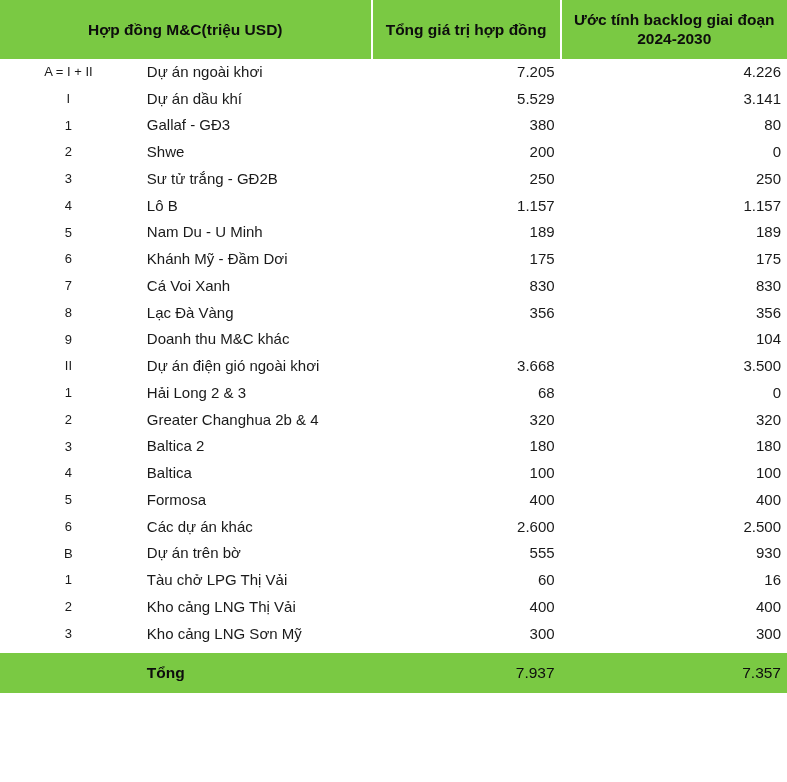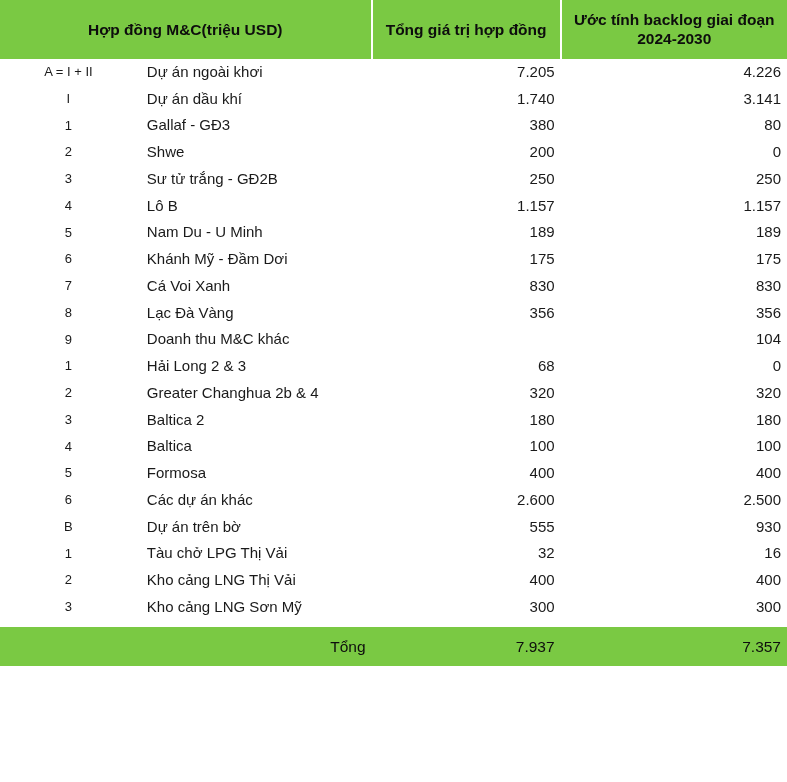--- a/index.html
+++ b/index.html
@@ -74,22 +74,21 @@
   }
 
   tbody tr.total-row td {
     background: #7AC943;
     color: #0d0d0d;
     font-size: 15.5px;
     padding-top: 10px;
     padding-bottom: 10px;
   }
   tbody tr.total-row td.name {
-    font-weight: normal;
-    text-align: right;
+    font-weight: bold;
   }
   tbody tr.spacer td {
     height: 6px;
     padding: 0;
     background: #ffffff;
   }
 </style>
 </head>
 <body>
 
@@ -111,21 +110,21 @@
     <tbody>
       <tr>
         <td class="code">A = I + II</td>
         <td class="name">Dự án ngoài khơi</td>
         <td class="num">7.205</td>
         <td class="num">4.226</td>
       </tr>
       <tr>
         <td class="code">I</td>
         <td class="name">Dự án dầu khí</td>
-        <td class="num">1.740</td>
+        <td class="num">5.529</td>
         <td class="num">3.141</td>
       </tr>
       <tr>
         <td class="code">1</td>
         <td class="name">Gallaf - GĐ3</td>
         <td class="num">380</td>
         <td class="num">80</td>
       </tr>
       <tr>
         <td class="code">2</td>
@@ -169,20 +168,26 @@
         <td class="num">356</td>
         <td class="num">356</td>
       </tr>
       <tr>
         <td class="code">9</td>
         <td class="name">Doanh thu M&amp;C khác</td>
         <td class="num"></td>
         <td class="num">104</td>
       </tr>
       <tr>
+        <td class="code">II</td>
+        <td class="name">Dự án điện gió ngoài khơi</td>
+        <td class="num">3.668</td>
+        <td class="num">3.500</td>
+      </tr>
+      <tr>
         <td class="code">1</td>
         <td class="name">Hải Long 2 &amp; 3</td>
         <td class="num">68</td>
         <td class="num">0</td>
       </tr>
       <tr>
         <td class="code">2</td>
         <td class="name">Greater Changhua 2b &amp; 4</td>
         <td class="num">320</td>
         <td class="num">320</td>
@@ -213,21 +218,21 @@
       </tr>
       <tr>
         <td class="code">B</td>
         <td class="name">Dự án trên bờ</td>
         <td class="num">555</td>
         <td class="num">930</td>
       </tr>
       <tr>
         <td class="code">1</td>
         <td class="name">Tàu chở LPG Thị Vải</td>
-        <td class="num">32</td>
+        <td class="num">60</td>
         <td class="num">16</td>
       </tr>
       <tr>
         <td class="code">2</td>
         <td class="name">Kho cảng LNG Thị Vải</td>
         <td class="num">400</td>
         <td class="num">400</td>
       </tr>
       <tr>
         <td class="code">3</td>

